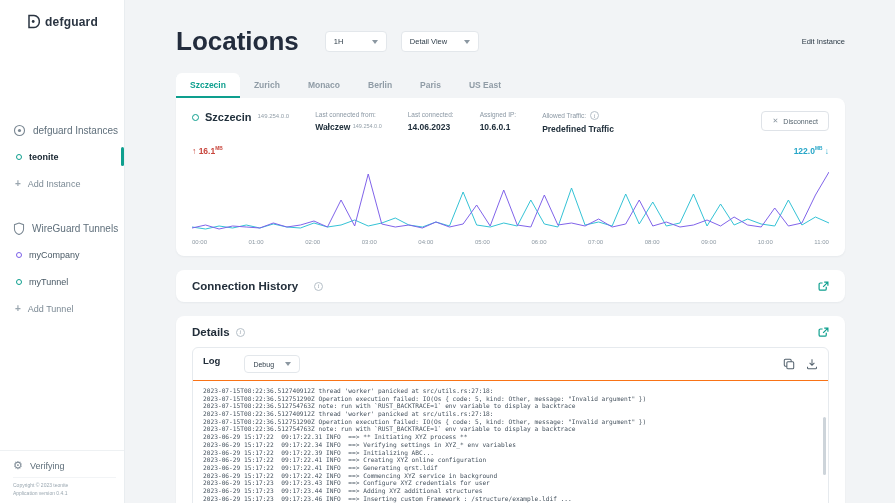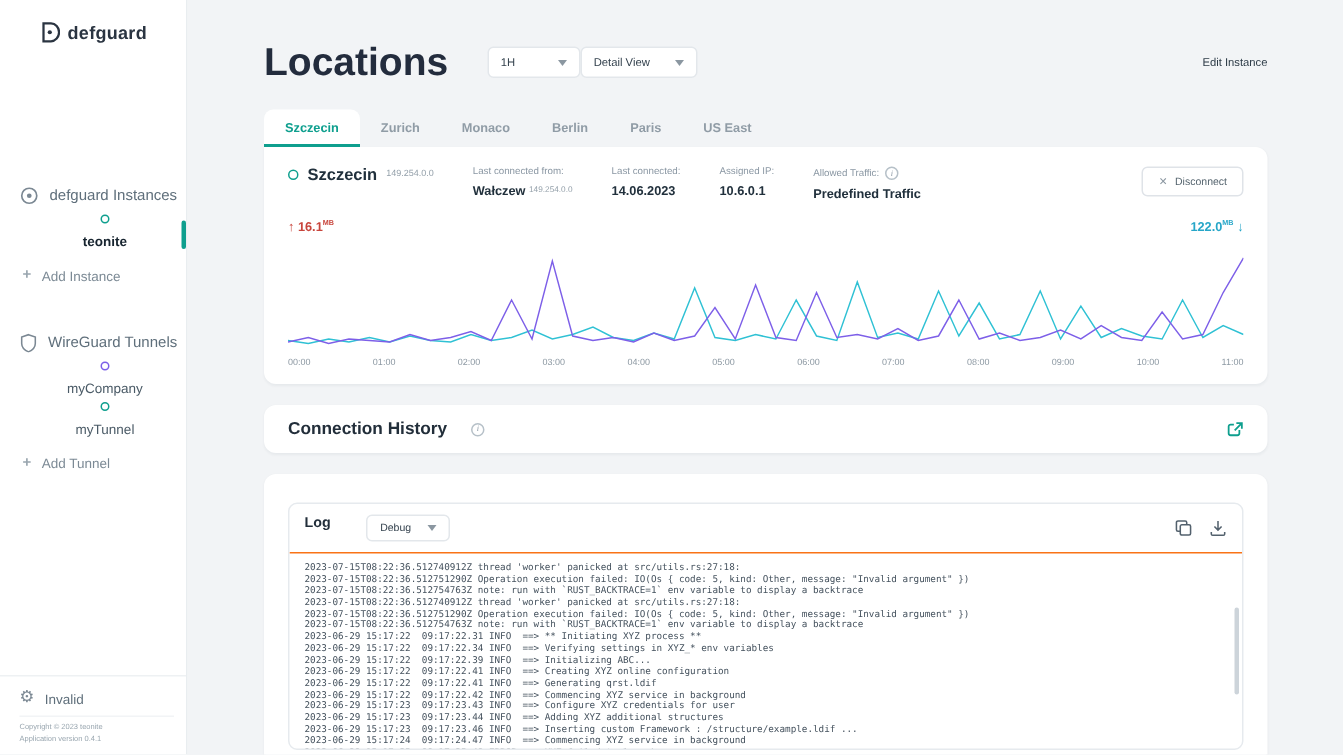--- a/index.html
+++ b/index.html
@@ -18,21 +18,21 @@
     background:#ffffff; border-right:1px solid #e9edf0; padding-top:14px;
   }
   .logo { display:flex; align-items:center; justify-content:center; gap:5px; margin-bottom:88px; }
   .logo-text { font-size:12px; font-weight:700; color:#2a3441; letter-spacing:.2px; }
   .side-section-header {
     display:flex; align-items:center; gap:7px; padding-left:13px;
     height:26px; font-size:10px; color:#5f6f7b;
   }
   .side-item {
     position:relative; display:flex; align-items:center; gap:7px;
-    padding-left:16px; height:27px; font-size:9px; color:#4a5a66; cursor:pointer;flex-direction:column;
+    padding-left:16px; height:27px; font-size:9px; color:#4a5a66; cursor:pointer;
   }
   .side-item.active { color:#17242f; font-weight:700; }
   .side-item.active .active-bar {
     position:absolute; right:0; top:4px; bottom:4px; width:3px;
     background:#0e9f8e; border-radius:2px;
   }
   .ring { width:6px; height:6px; border-radius:50%; border:1.6px solid; }
   .ring.teal { border-color:#0e9f8e; }
   .ring.purple { border-color:#7b5fe8; }
   .side-add { display:flex; align-items:center; gap:7px; padding-left:15px; height:27px;
@@ -51,21 +51,21 @@
 
   
   .main { position:absolute; left:126px; top:0; right:0; bottom:0; padding:26px 50px 0; }
   .header-row { display:flex; align-items:center; }
   .page-title { font-size:26px; font-weight:700; color:#232c3d; margin-right:26px; }
   .select {
     display:flex; align-items:center; justify-content:space-between; gap:9px;
     background:#fff; border:1px solid #e3e7eb; border-radius:4px;
     height:21px; padding:0 8px; font-size:7.5px; color:#33414d; cursor:pointer;
   }
-  .select.period { min-width:62px; }
+  .select.period { min-width:62px; margin-right:14px; }
   .select.view { min-width:78px; }
   .chev { width:0; height:0; border-left:3.2px solid transparent; border-right:3.2px solid transparent;
     border-top:4px solid #8b97a1; }
   .edit-instance { margin-left:auto; font-size:7.5px; color:#2c3a46; cursor:pointer; }
 
   .tabs { display:flex; margin-top:16px; }
   .tab { padding:7px 14px 8px; font-size:8.5px; color:#909ca6; cursor:pointer;
     border-radius:6px 6px 0 0;font-weight:bold; }
   .tab.active { background:#fff; color:#0e9f8e; font-weight:700; box-shadow:inset 0 -2px 0 #0e9f8e; }
 
@@ -166,21 +166,21 @@
     <span class="ring teal"></span>
     <span>myTunnel</span>
   </div>
   <div class="side-add">
     <span class="plus-glyph">+</span>
     <span>Add Tunnel</span>
   </div>
 
   <div class="settings-row">
     <span class="gear">⚙</span>
-    <span>Invalid</span>
+    <span>Verifying</span>
   </div>
   <div class="copyright">
     <div>Copyright © 2023 teonite</div>
     <div>Application version 0.4.1</div>
   </div>
 </aside>
 
 <main class="main">
 
   <div class="header-row">
@@ -278,20 +278,30 @@
     <span class="info-badge">i</span>
     <span class="expand-btn">
       <svg width="11" height="11" viewBox="0 0 12 12" fill="none" stroke="#0e9f8e" stroke-width="1.3">
         <path d="M5 2.2H2.6A1.4 1.4 0 0 0 1.2 3.6v5a1.4 1.4 0 0 0 1.4 1.4h5A1.4 1.4 0 0 0 9 8.6V6.2"></path>
         <path d="M6.8 1.2h4v4M10.8 1.2 5.6 6.4"></path>
       </svg>
     </span>
   </section>
 
   <section class="card details-card">
+    <div class="details-head">
+      <span class="section-title">Details</span>
+      <span class="info-badge">i</span>
+      <span class="expand-btn">
+        <svg width="11" height="11" viewBox="0 0 12 12" fill="none" stroke="#0e9f8e" stroke-width="1.3">
+          <path d="M5 2.2H2.6A1.4 1.4 0 0 0 1.2 3.6v5a1.4 1.4 0 0 0 1.4 1.4h5A1.4 1.4 0 0 0 9 8.6V6.2"></path>
+          <path d="M6.8 1.2h4v4M10.8 1.2 5.6 6.4"></path>
+        </svg>
+      </span>
+    </div>
 
     <div class="log-panel">
       <div class="log-toolbar">
         <span class="log-label">Log</span>
         <div class="select level">
           <span>Debug</span>
           <span class="chev"></span>
         </div>
         <div class="log-actions">
           <svg width="12" height="12" viewBox="0 0 14 14" fill="none" stroke="#53616d" stroke-width="1.2">

